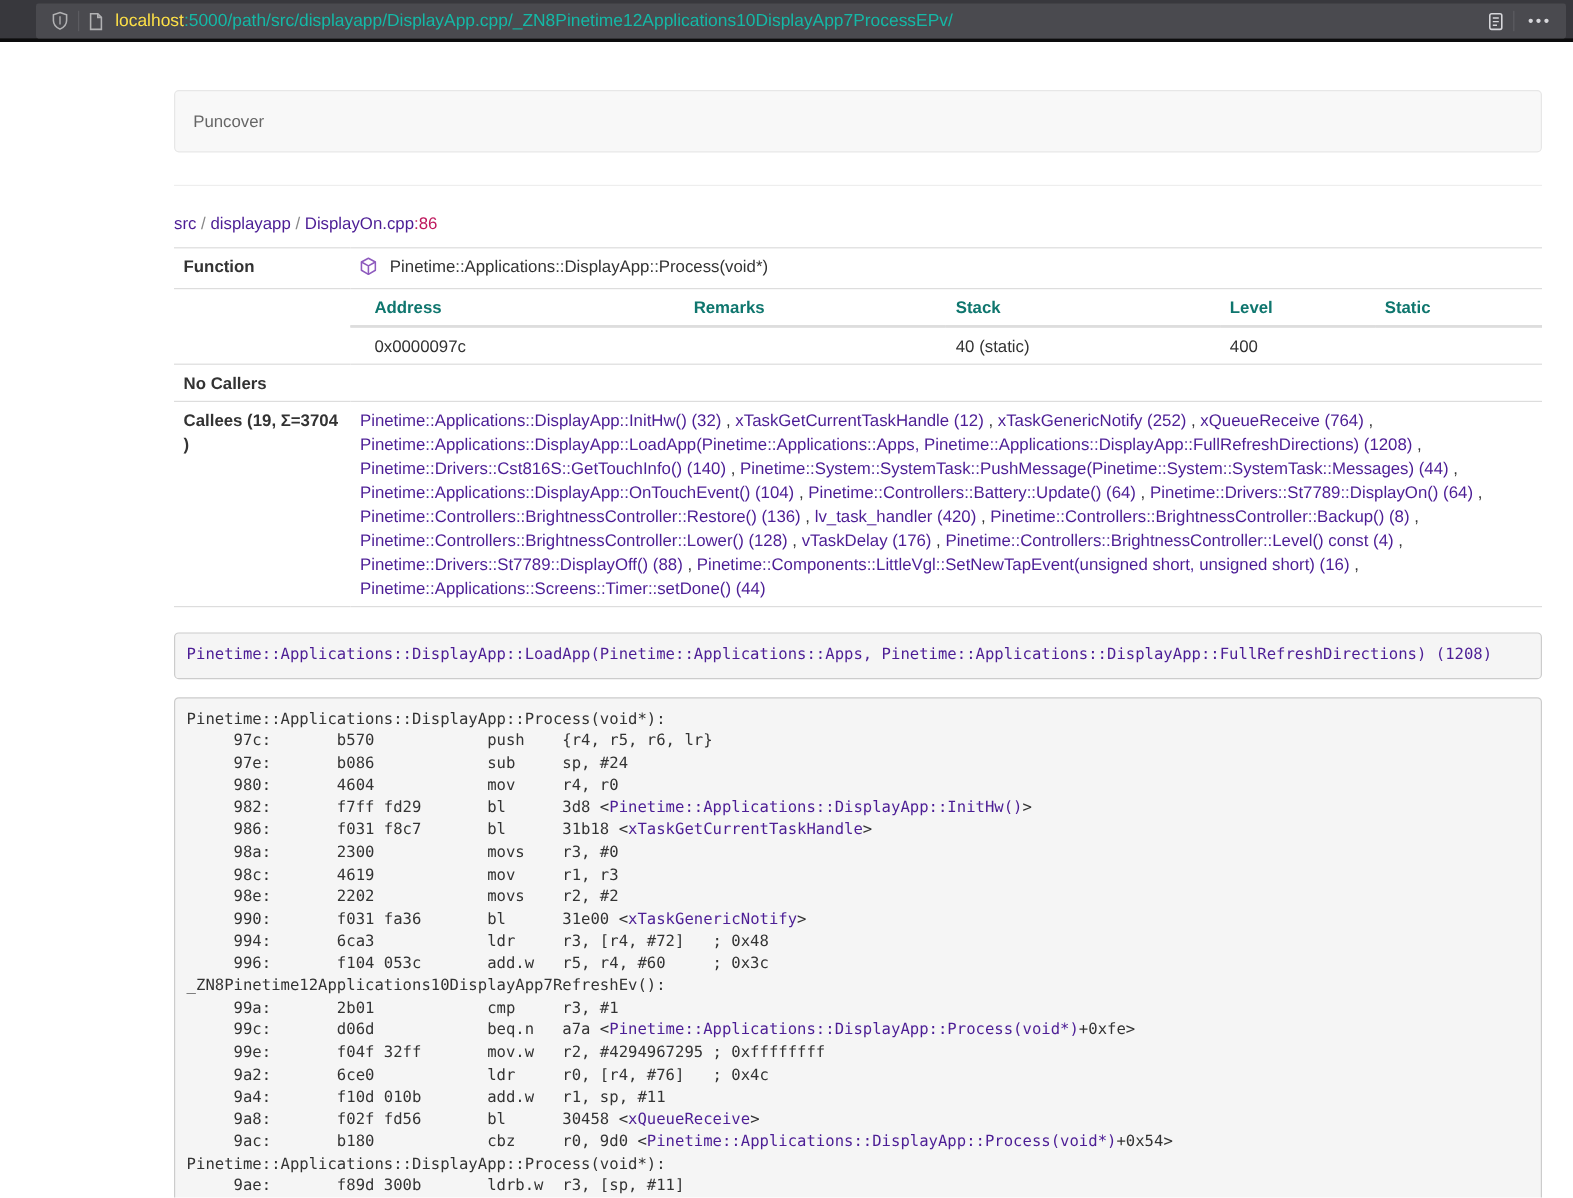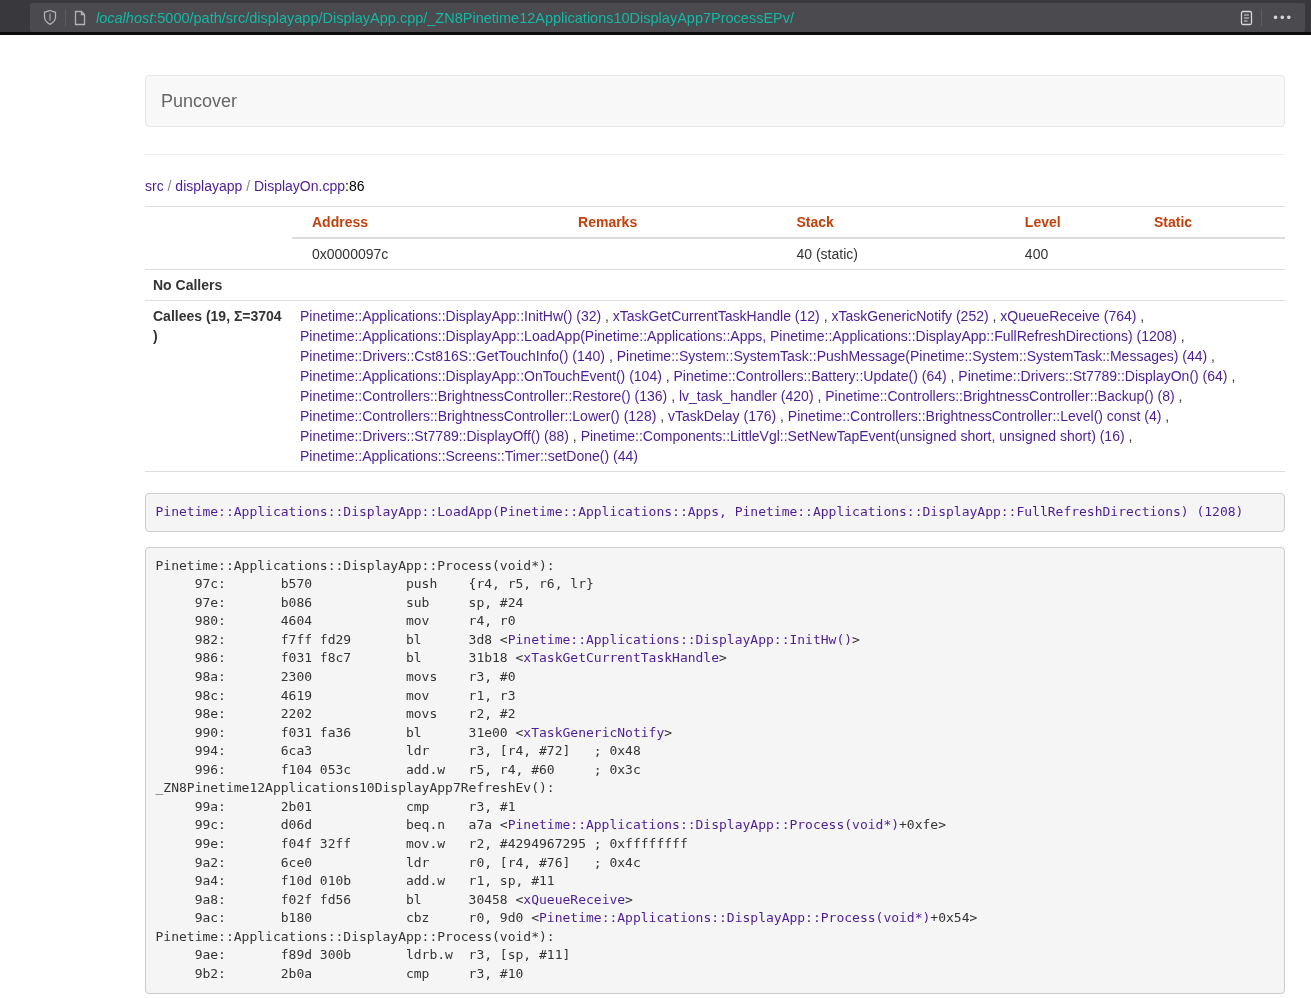--- a/index.html
+++ b/index.html
@@ -11,45 +11,45 @@
   
   .toolbar { position:relative; height:35px; background:#38383d; border-bottom:3px solid #0c0c0d; }
   .urlbar {
     position:absolute; left:30px; right:6px; top:3px; height:29px;
     background:#4a4a4f; border-radius:2px; display:flex; align-items:center;
     color:#a7a7ab; font-size:14.5px; padding:0 8px 0 12px; white-space:nowrap; overflow:hidden;
   }
   .tb-sep { width:1px; height:17px; background:#5c5c61; margin:0 7px; flex:0 0 auto; }
   .tb-icon { flex:0 0 auto; display:inline-flex; align-items:center; }
   .url-text { margin-left:9px; overflow:hidden; text-overflow:clip; flex:1 1 auto; }
-  .url-host { color:#14b8a6;font-style:italic; }
+  .url-host { color:#fde047; }
   .url-rest { color:#14b8a6; }
   .tb-right { display:flex; align-items:center; flex:0 0 auto; margin-left:8px; }
   .dots { color:#d7d7db; font-size:13px; letter-spacing:2px; line-height:1; padding:0 4px; }
   
   .page { padding-top:40px; background:#fff; }
   .container { margin-left:145px; width:1140px; }
   .navbar {
     height:52px; background:#f8f8f8; border:1px solid #e7e7e7; border-radius:4px;
     display:flex; align-items:center; padding:0 15px;
   }
-  .brand { font-size:18px; color:#666; text-decoration:none; }
+  .brand { font-size:14px; color:#666; text-decoration:none; }
   hr.rule { border:0; border-top:1px solid #eee; margin:27px 0 21px; }
   a { color:#4c1d95; text-decoration:none; }
   .breadcrumb-p { margin:0 0 10px; line-height:20px; }
   .bc-sep { color:#888; }
-  .bc-line { color:#000000;margin-top:44px; }
+  .bc-line { color:#be185d;margin-top:44px; }
   
   table.fn { width:100%; border-collapse:collapse; border-bottom:1px solid #ddd; }
   table.fn > tbody > tr > td { border-top:1px solid #ddd; vertical-align:top; padding:5px 8px; line-height:20px; text-align:left; }
   td.lbl { width:147px; font-weight:bold; }
   table.fn > tbody > tr > td.metrics-cell { padding:0; }
   table.metrics { width:100%; border-collapse:collapse; }
   table.metrics th, table.metrics td { text-align:left; padding:5px 8px; line-height:20px; }
-  table.metrics th { border-bottom:2px solid #ddd; font-weight:bold; color:#c2410c; }
+  table.metrics th { border-bottom:2px solid #ddd; font-weight:bold; color:#0f766e; }
   table.metrics th:first-child, table.metrics td:first-child { padding-left:20px; }
   .fn-name { margin-left:7px; }
   .cube { vertical-align:-3px; }
   .callees a { white-space:normal; }
   
   pre {
     font-family:"DejaVu Sans Mono", monospace; font-size:13px; line-height:1.42857;
     background:#f5f5f5; border:1px solid #ccc; border-radius:4px;
     padding:9px 9.5px; color:#333; white-space:pre; overflow:hidden; margin:0;
   }
@@ -93,20 +93,31 @@
     <div class="navbar">
       <a href="#" class="brand">Puncover</a>
     </div>
 
     <hr class="rule">
 
     <p class="breadcrumb-p"><a href="#">src</a><span class="bc-sep"> / </span><a href="#">displayapp</a><span class="bc-sep"> / </span><a href="#">DisplayOn.cpp</a><span class="bc-line">:86</span></p>
 
     <table class="fn">
       <tbody>
+        <tr>
+          <td class="lbl">Function</td>
+          <td>
+            <span class="cube">
+              <svg width="14" height="16" viewBox="0 0 14 16">
+                <path d="M7 1.2 L12.8 4.3 V11.2 L7 14.6 L1.2 11.2 V4.3 Z" fill="none" stroke="#8e5bbe" stroke-width="1.3" stroke-linejoin="round"></path>
+                <path d="M1.2 4.3 L7 7.6 L12.8 4.3 M7 7.6 V14.6" fill="none" stroke="#8e5bbe" stroke-width="1.3" stroke-linejoin="round"></path>
+              </svg>
+            </span><span class="fn-name">Pinetime::Applications::DisplayApp::Process(void*)</span>
+          </td>
+        </tr>
         <tr>
           <td class="lbl"></td>
           <td class="metrics-cell">
             <table class="metrics">
               <colgroup>
                   <col style="width:28%">
                   <col style="width:22%">
                   <col style="width:23%">
                   <col style="width:13%">
                   <col style="width:14%">

